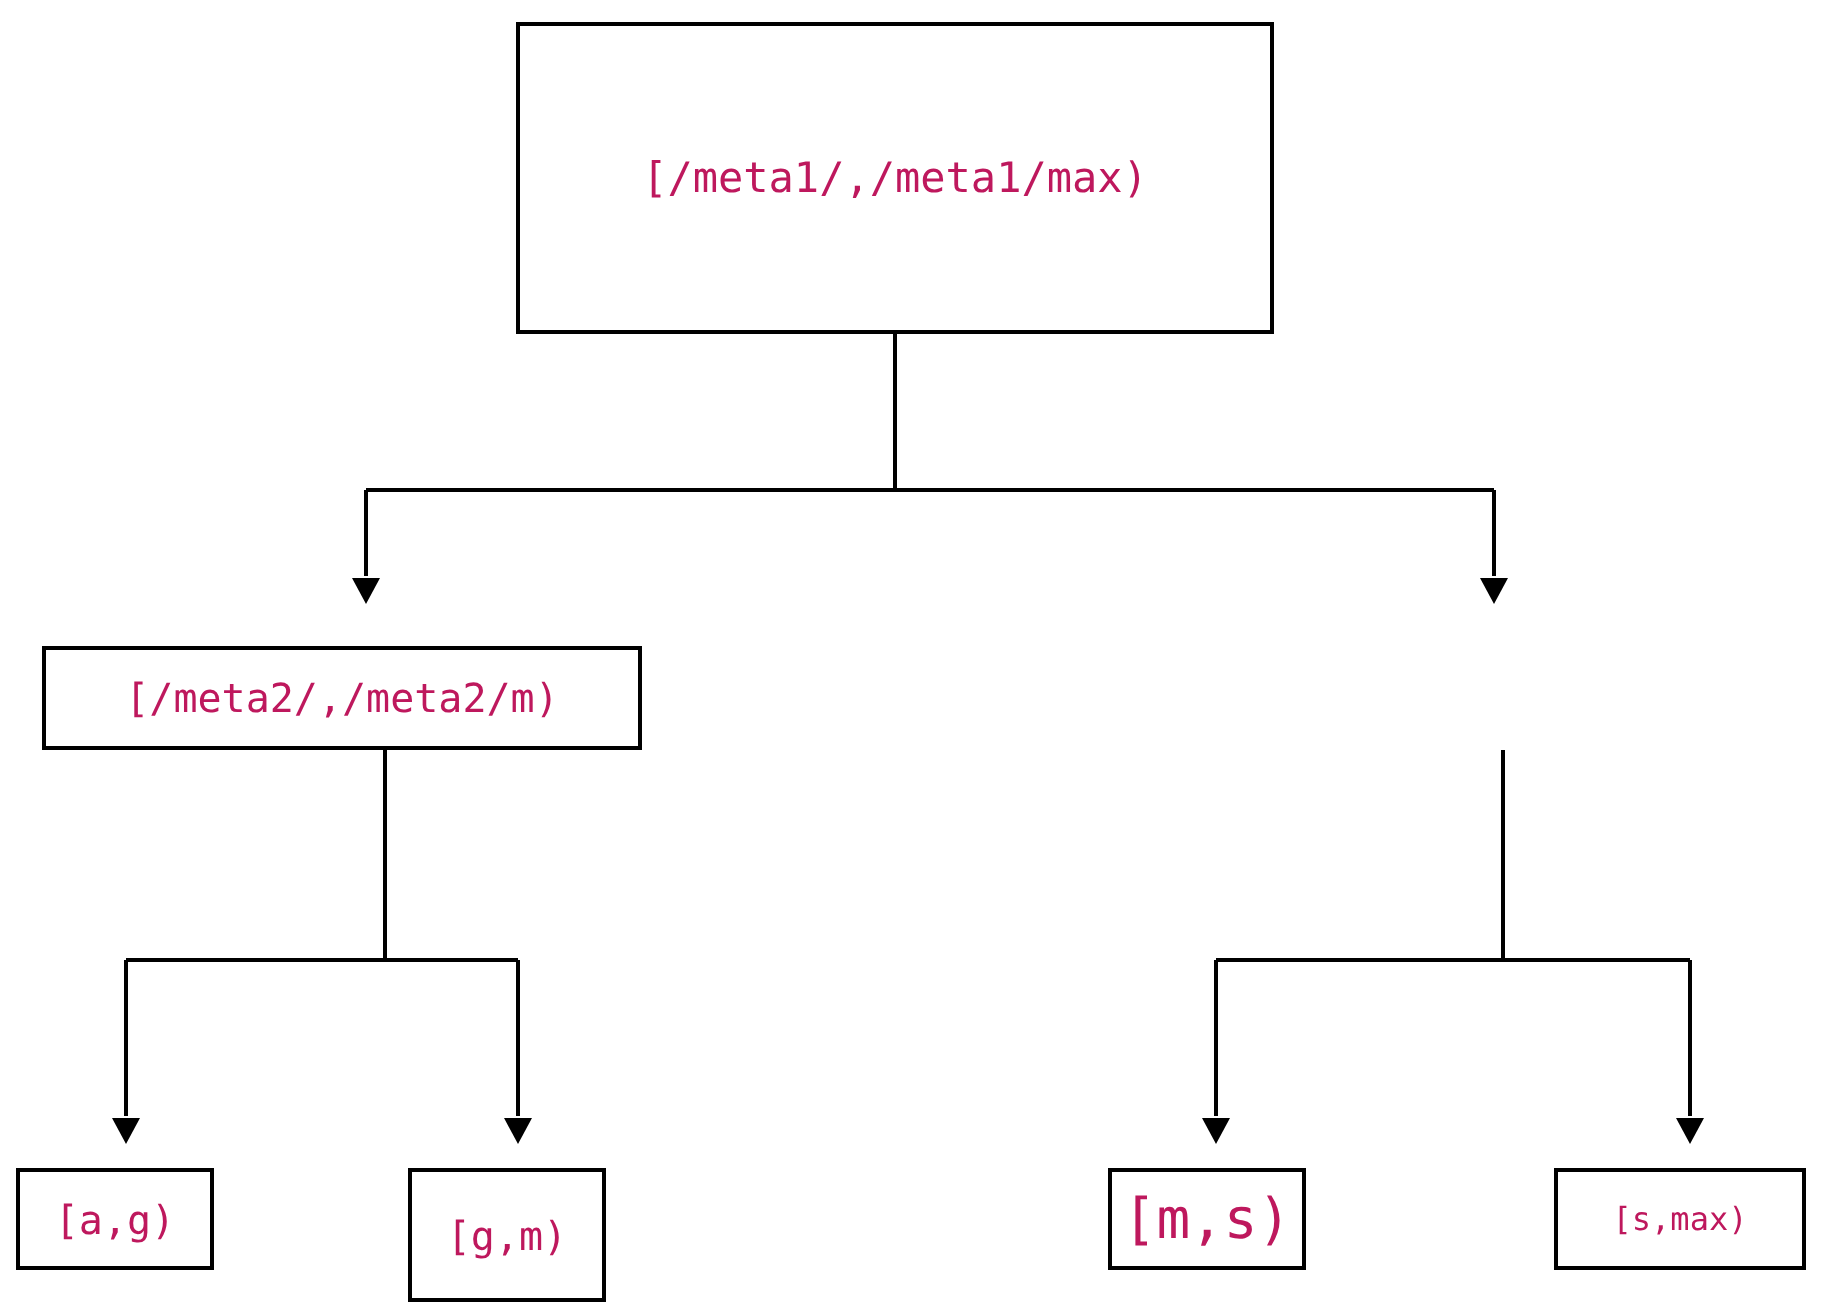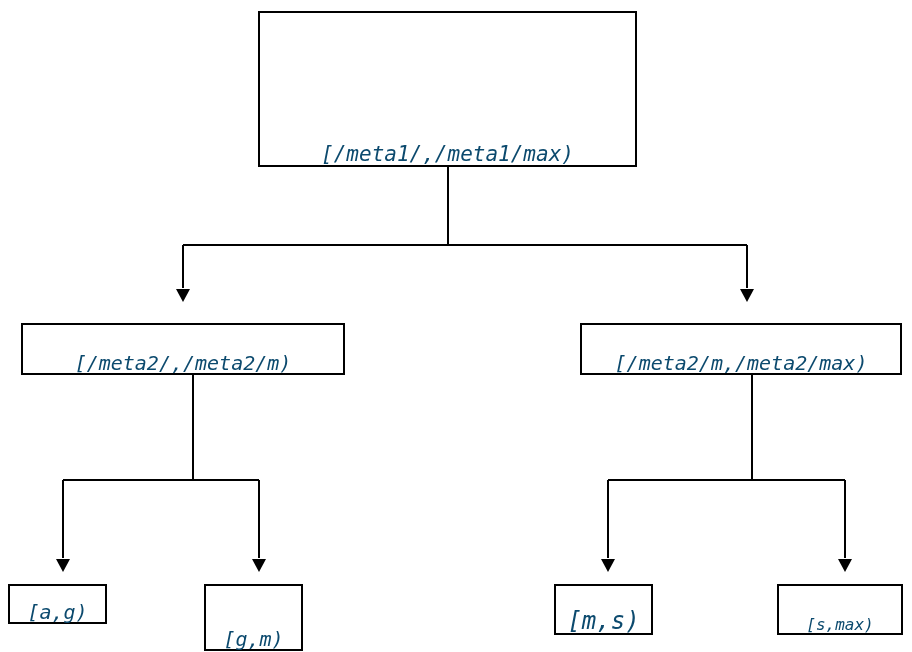--- a/index.html
+++ b/index.html
@@ -14,71 +14,70 @@
     background: #ffffff;
     overflow: hidden;
     font-family: "DejaVu Sans Mono", "Liberation Mono", monospace;
   }
   .node {
     position: absolute;
     box-sizing: border-box;
     border: 2px solid #000000;
     background: #ffffff;
     display: flex;
-    align-items: flex-end;
+    align-items: center;
     justify-content: center;
-    color: #0c4a6e;
+    color: #be185d;
     white-space: nowrap;
-    font-style: italic;
   }
   .node-label {
     display: block;
     line-height: 1;
   }
   #node-root {
     left: 258px;
     top: 11px;
     width: 379px;
     height: 156px;
     font-size: 21px;
   }
   #node-mid-left {
     left: 21px;
     top: 323px;
-    width: 324px;
+    width: 300px;
     height: 52px;
     font-size: 20px;
   }
   #node-mid-right {
     left: 580px;
     top: 323px;
     width: 322px;
     height: 52px;
     font-size: 20px;
   }
   #node-leaf-0 {
     left: 8px;
     top: 584px;
     width: 99px;
-    height: 40px;
+    height: 51px;
     font-size: 20px;
   }
   #node-leaf-1 {
     left: 204px;
     top: 584px;
     width: 99px;
     height: 67px;
     font-size: 20px;
   }
   #node-leaf-2 {
     left: 554px;
     top: 584px;
     width: 99px;
     height: 51px;
-    font-size: 24px;
+    font-size: 28px;
   }
   #node-leaf-3 {
     left: 777px;
     top: 584px;
     width: 126px;
     height: 51px;
     font-size: 16px;
   }
   .edges {
     position: absolute;
@@ -125,23 +124,20 @@
   </svg>
 
   <div class="node" id="node-root">
     <span class="node-label">[/meta1/,/meta1/max)</span>
   </div>
 
   <div class="node" id="node-mid-left">
     <span class="node-label">[/meta2/,/meta2/m)</span>
   </div>
 
-  <div class="node" id="node-mid-right">
-    <span class="node-label">[/meta2/m,/meta2/max)</span>
-  </div>
 
   <div class="node" id="node-leaf-0">
     <span class="node-label">[a,g)</span>
   </div>
 
   <div class="node" id="node-leaf-1">
     <span class="node-label">[g,m)</span>
   </div>
 
   <div class="node" id="node-leaf-2">

